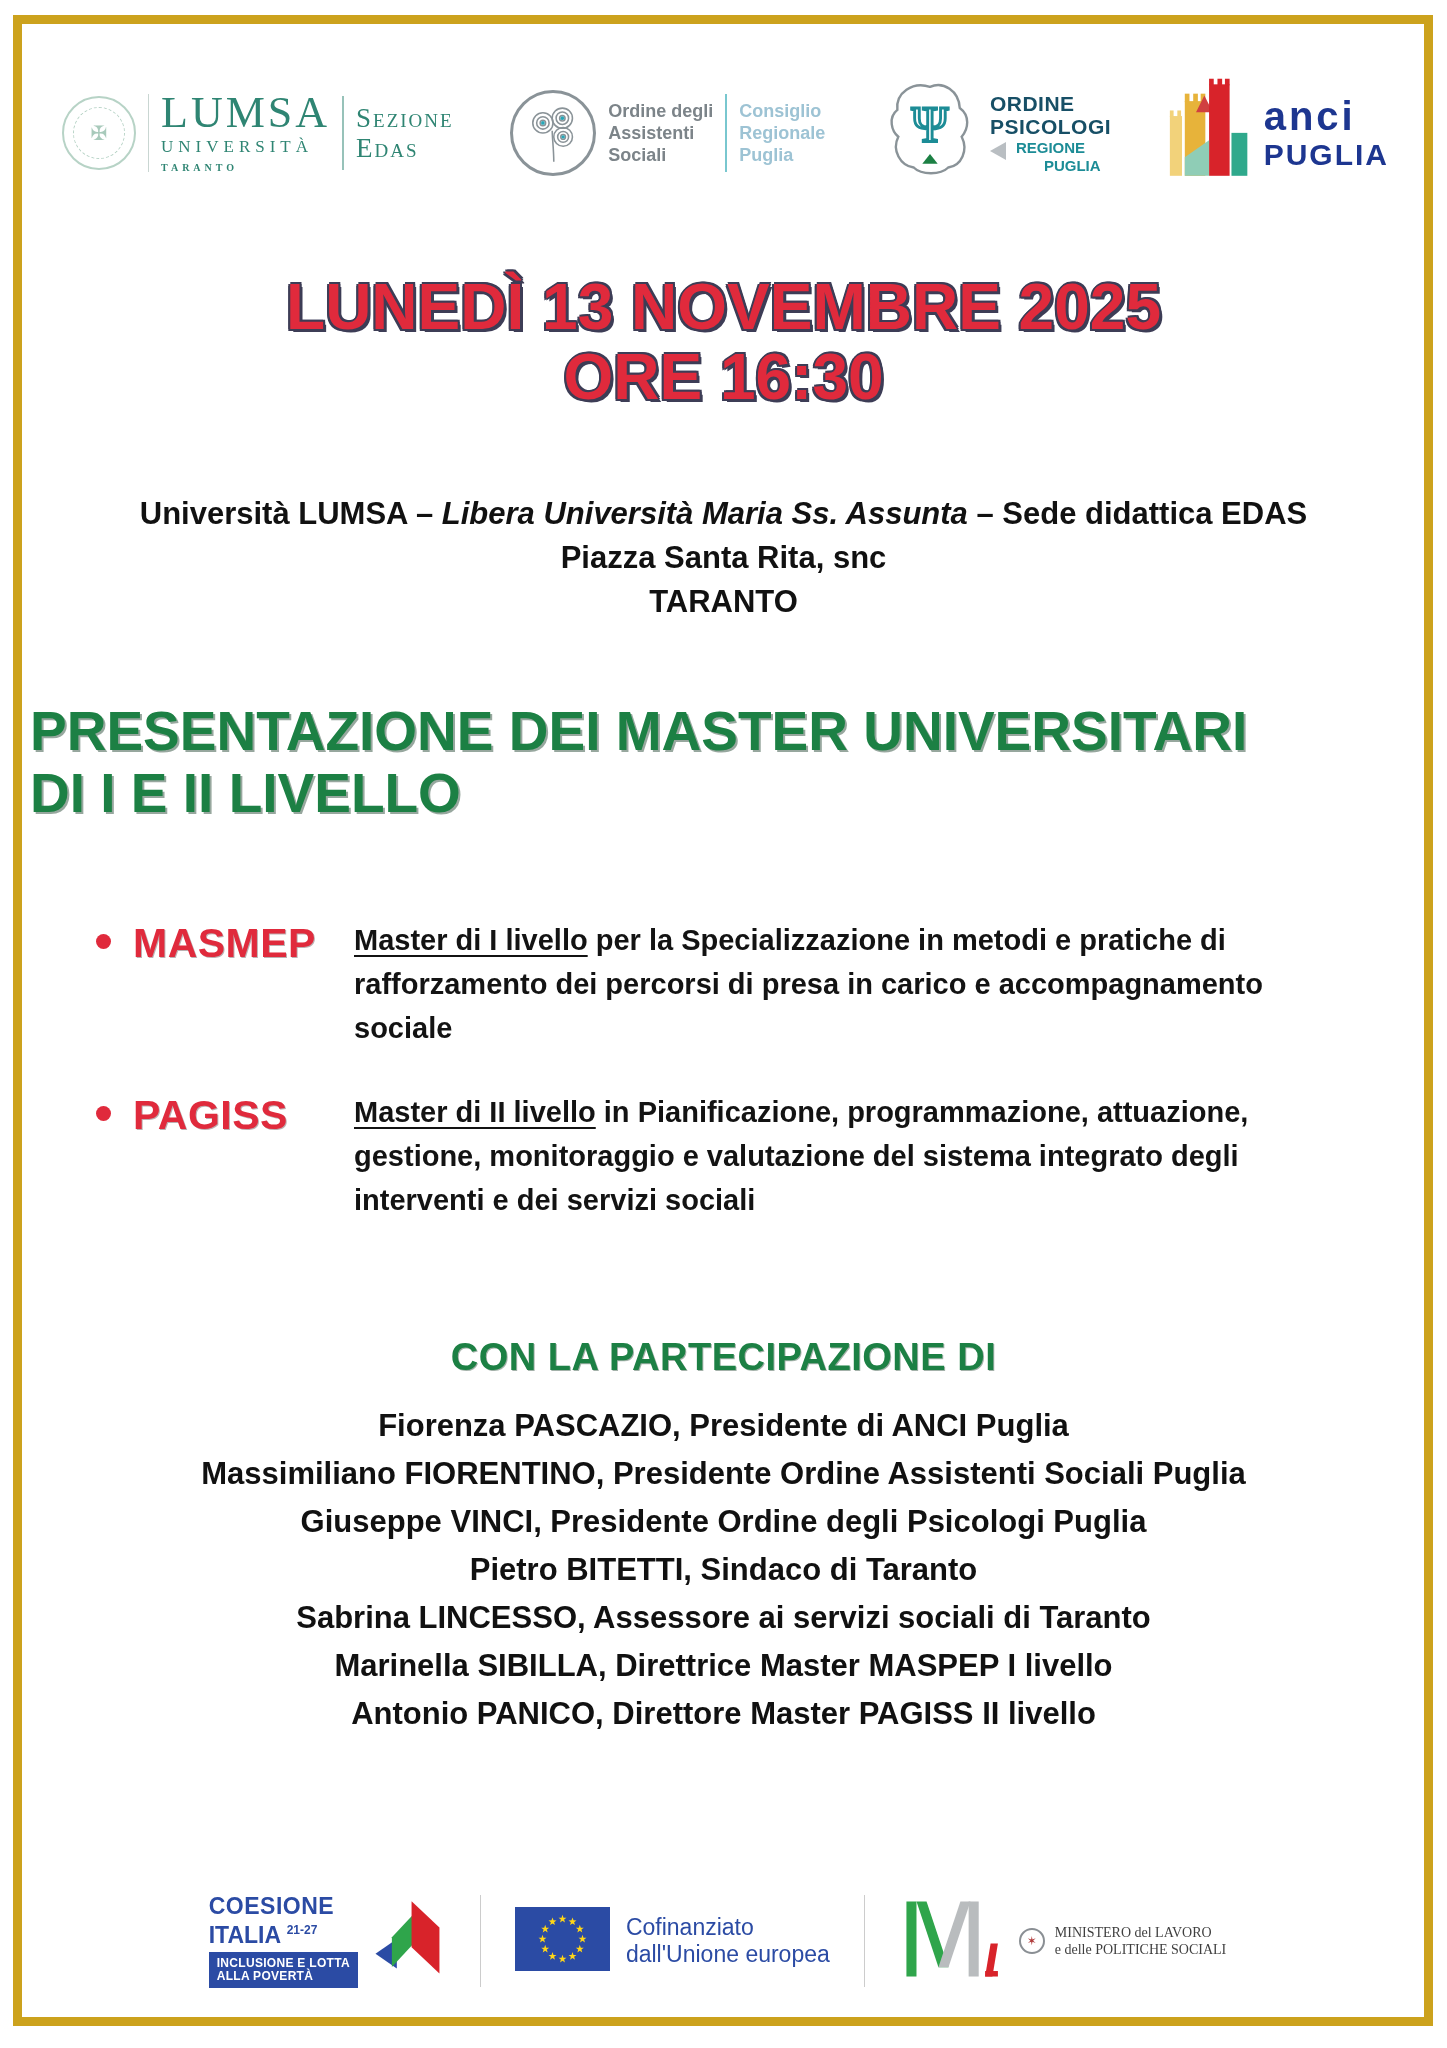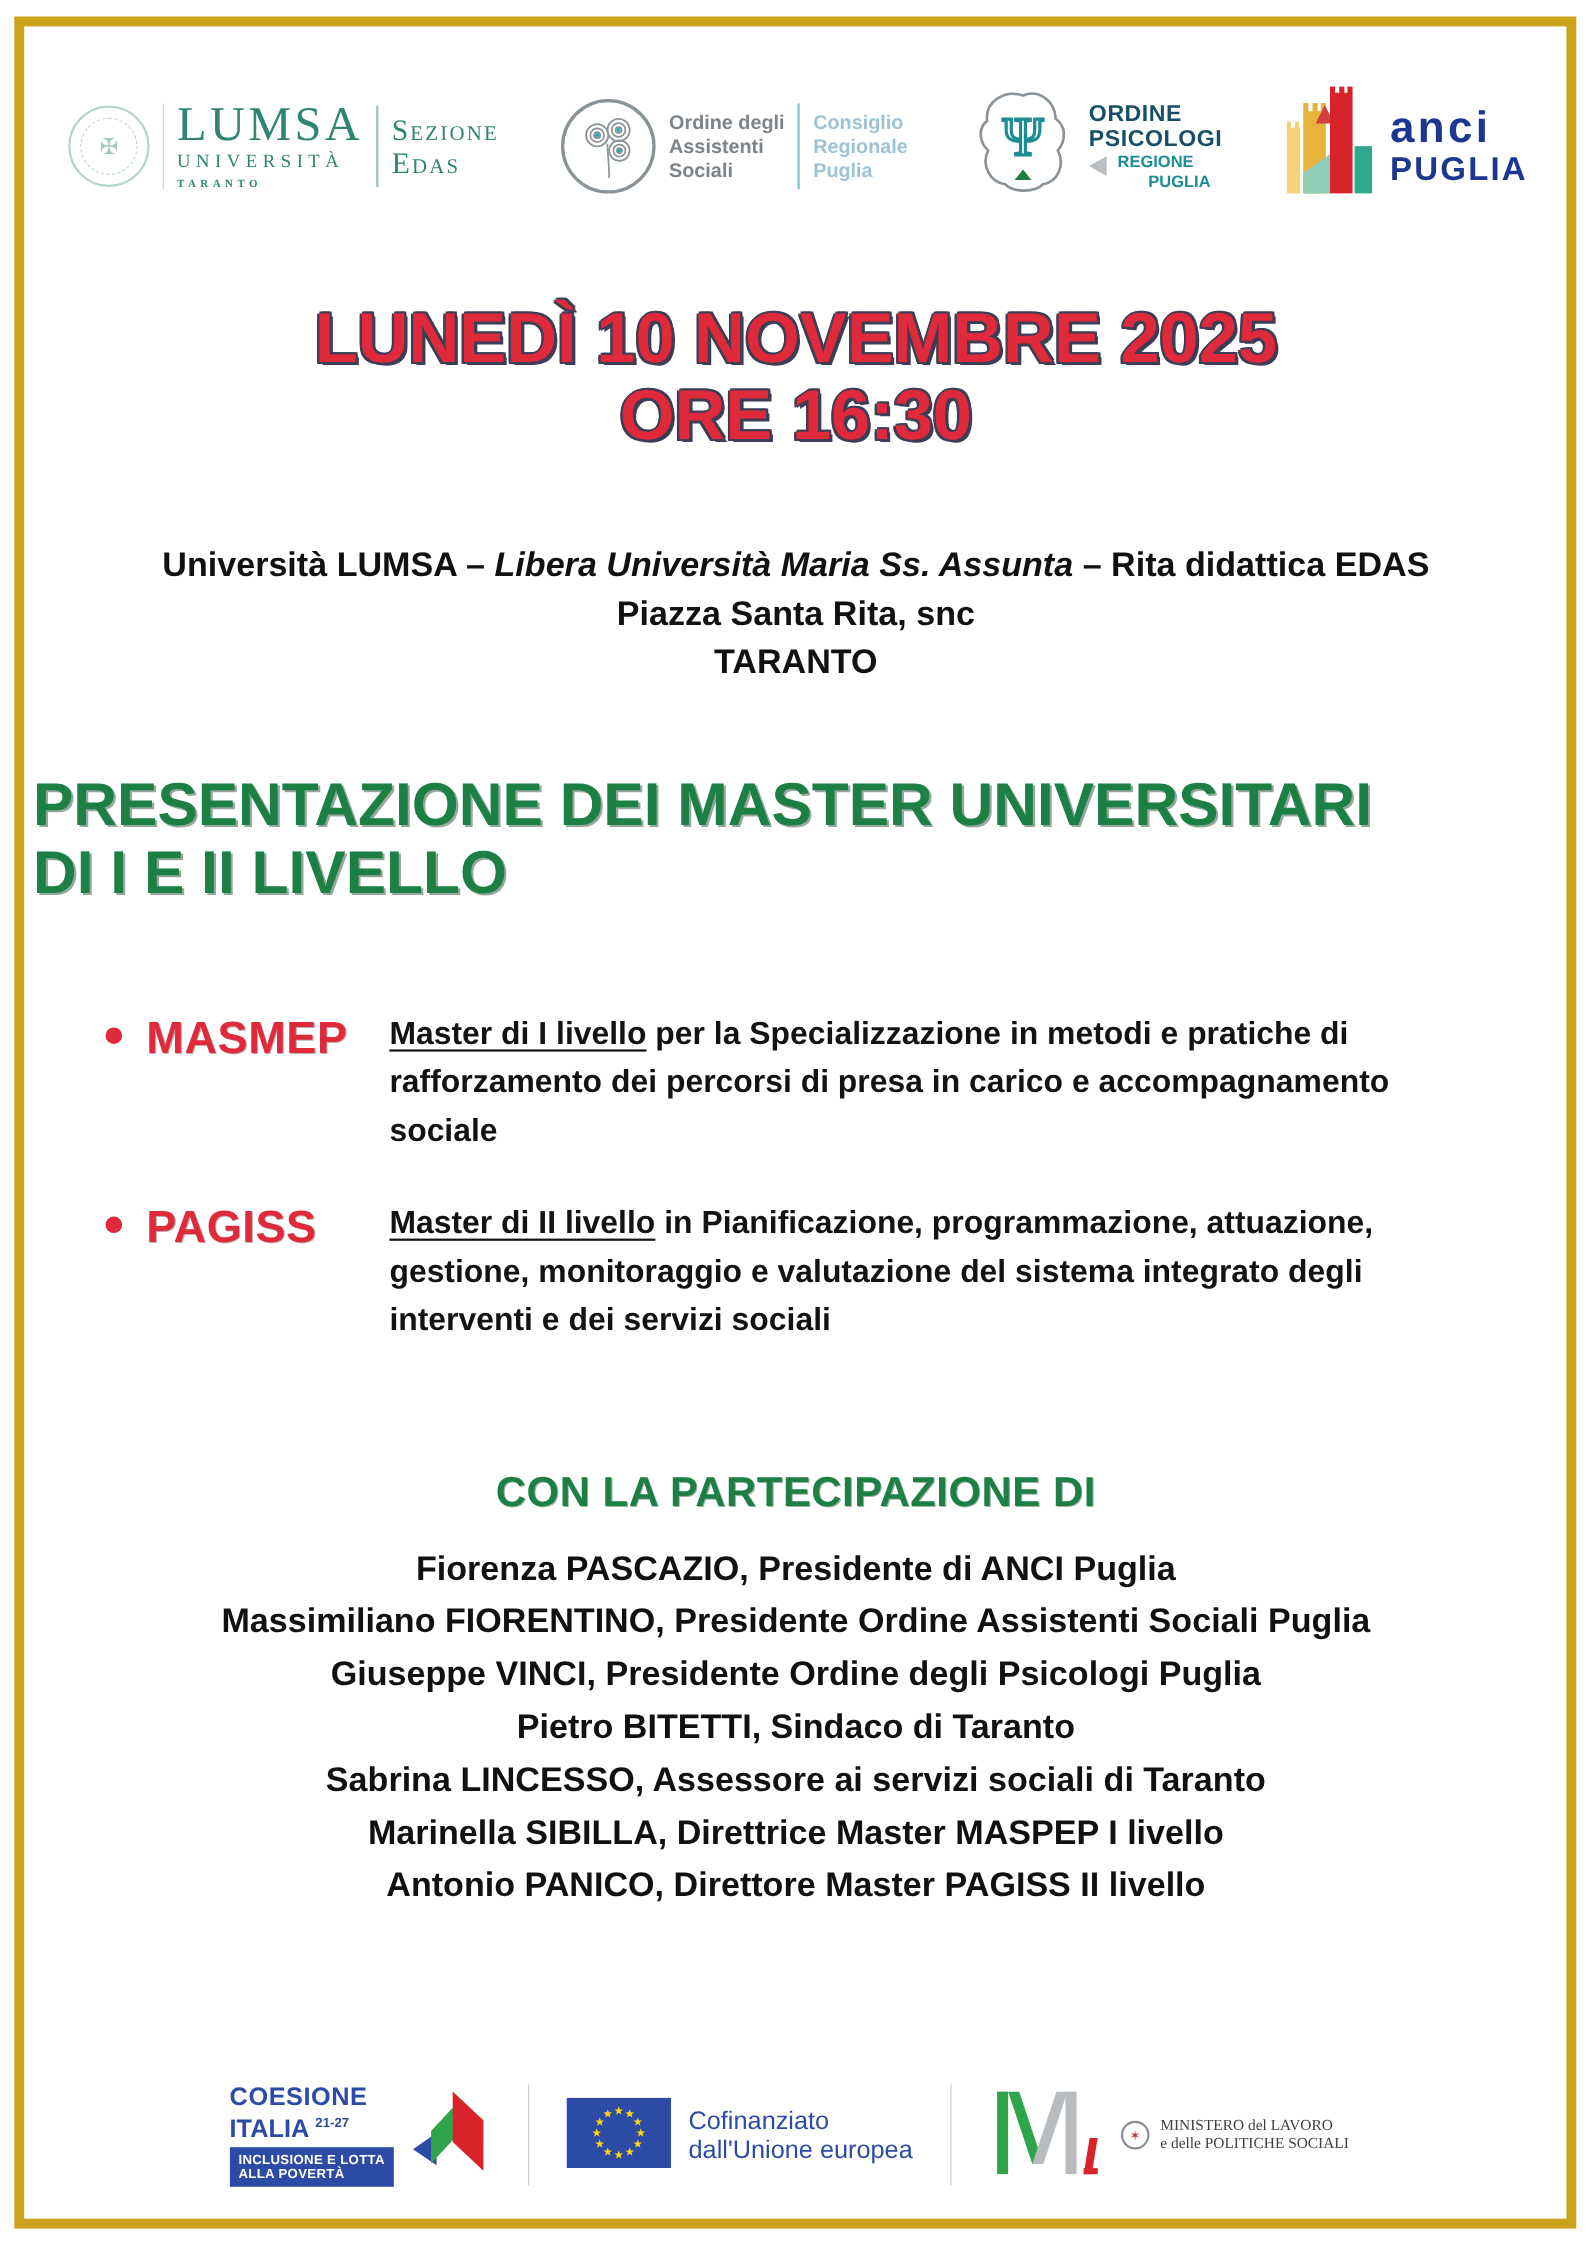--- a/index.html
+++ b/index.html
@@ -193,26 +193,26 @@
         </svg>
       </div>
       <div class="anci-text">
         <div class="anci-top">anci</div>
         <div class="anci-bottom">PUGLIA</div>
       </div>
     </div>
   </div>
 
   <div class="date-title">
-    <div>LUNEDÌ 10 NOVEMBRE 2025</div>
+    <div>LUNEDÌ 13 NOVEMBRE 2025</div>
     <div>ORE 16:30</div>
   </div>
 
   <div class="venue">
-    <div><span>Università LUMSA – </span><span class="it">Libera Università Maria Ss. Assunta</span><span> – Rita didattica EDAS</span></div>
+    <div><span>Università LUMSA – </span><span class="it">Libera Università Maria Ss. Assunta</span><span> – Sede didattica EDAS</span></div>
     <div>Piazza Santa Rita, snc</div>
     <div>TARANTO</div>
   </div>
 
   <div class="main-title">
     <div>PRESENTAZIONE DEI MASTER UNIVERSITARI</div>
     <div>DI I E II LIVELLO</div>
   </div>
 
   <div class="masters">

